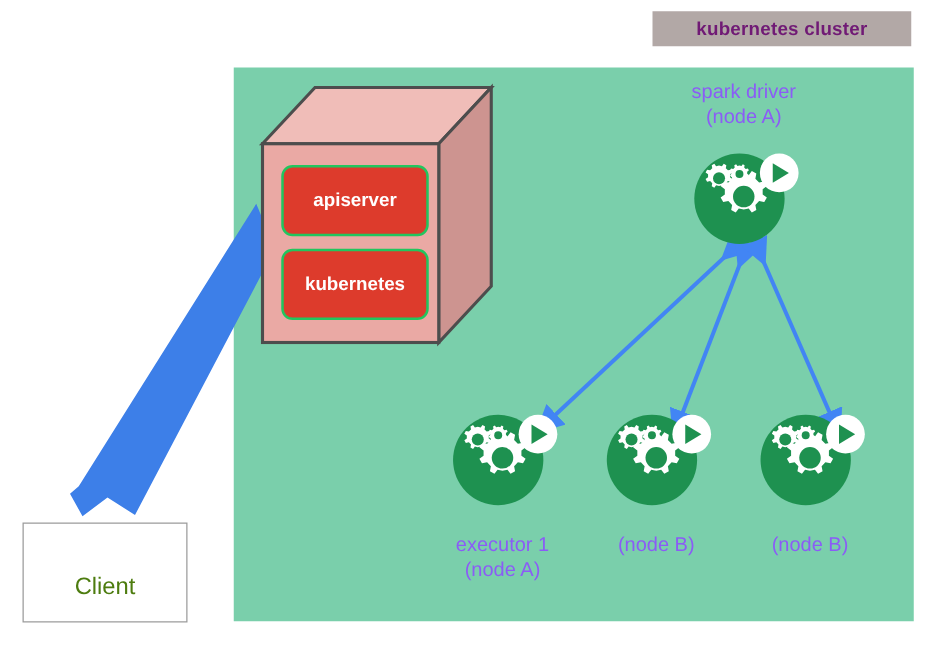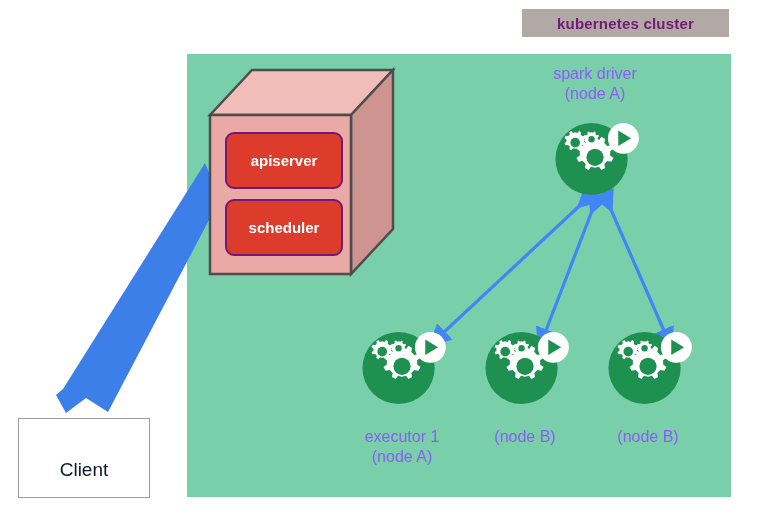--- a/index.html
+++ b/index.html
@@ -53,39 +53,39 @@
     height: 80px;
     background: #ffffff;
     border: 1px solid #9b9b9b;
     display: flex;
     align-items: center;
     justify-content: center;
     box-sizing: border-box;
   }
   .client-label {
     font-size: 19px;
-    color: #0f172a;
+    color: #4d7c0f;
     margin-top: 24px;
   }
 
   
   .cube {
     position: absolute;
     left: 200px;
     top: 62px;
     width: 200px;
     height: 222px;
   }
   .cube svg { display: block; }
   .cube-slot {
     position: absolute;
     width: 118px;
     height: 57px;
     background: #dd3b2c;
-    border: 2px solid #701a75;
+    border: 2px solid #22c55e;
     border-radius: 9px;
     box-sizing: border-box;
     display: flex;
     align-items: center;
     justify-content: center;
     color: #ffffff;
     font-size: 15px;
     font-weight: bold;
   }
   .cube-slot.apiserver { left: 25px; top: 70px; }
@@ -159,21 +159,21 @@
   <div class="cube">
     <svg width="200" height="222" viewBox="0 0 200 222">
 
       <polygon points="10,53 52,8 193,8 151,53" fill="#f0bdb8" stroke="#4d4d4d" stroke-width="2.5"></polygon>
 
       <polygon points="151,53 193,8 193,167 151,212" fill="#cd9490" stroke="#4d4d4d" stroke-width="2.5"></polygon>
 
       <rect x="10" y="53" width="141" height="159" fill="#eaa9a4" stroke="#4d4d4d" stroke-width="2.5"></rect>
     </svg>
     <div class="cube-slot apiserver">apiserver</div>
-    <div class="cube-slot scheduler">scheduler</div>
+    <div class="cube-slot scheduler">kubernetes</div>
   </div>
 
   <div class="client-box">
     <span class="client-label">Client</span>
   </div>
 
   <svg class="connectors" viewBox="0 0 761 516">
     <defs>
       <marker id="ah" markerWidth="7" markerHeight="7" refX="1.2" refY="3.5" orient="auto" markerUnits="strokeWidth">
         <path d="M0,0 L7,3.5 L0,7 z" fill="#4285f4"></path>

